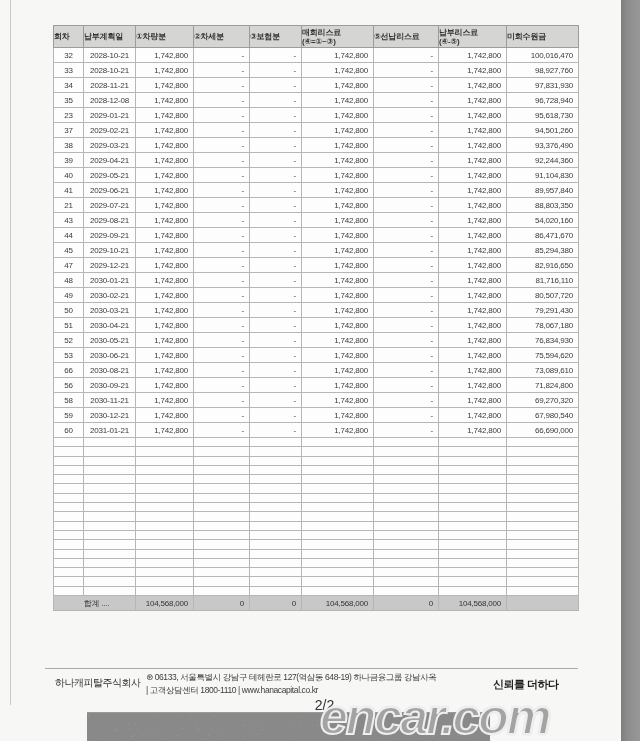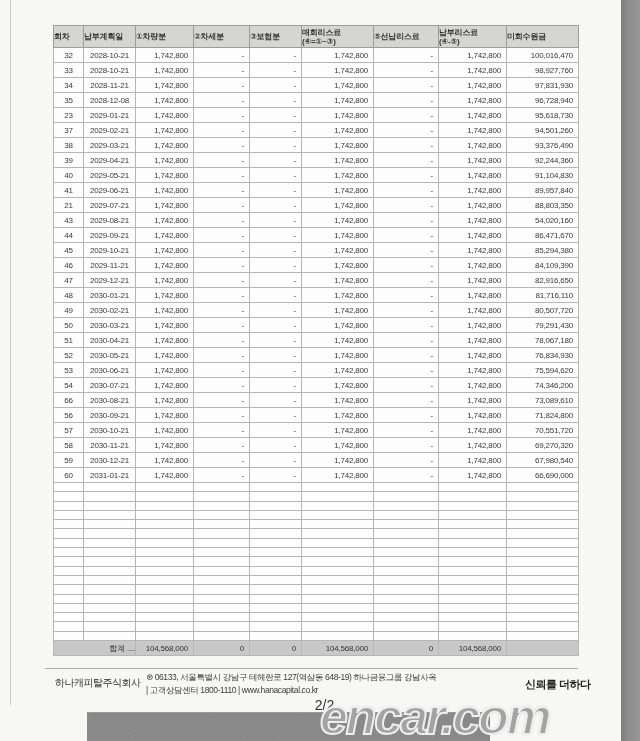--- a/index.html
+++ b/index.html
@@ -33,26 +33,26 @@
     vertical-align: middle;
   }
   .data-row td { height: 14px; border-bottom-color: #d2d2d2; }
   .empty-row td { height: 8.3px; border-bottom-color: #d8d8d8; }
   .total-row td {
     background: #c8c8c8; height: 14px; border-color: #9c9c9c;
     font-size: 8px; color: #333;
   }
   .c-num { text-align: right; padding-right: 5px !important; }
   .c-center { text-align: center; }
-  .c-label { text-align: right; padding-left: 4px !important; }
+  .c-label { text-align: center; padding-left: 4px !important; }
   
   .footer-rule { position: absolute; left: 45px; top: 668px; width: 533px; height: 1px; background: #ababab; }
   .company-name { position: absolute; left: 55px; top: 676px; font-size: 10px; font-weight: normal; color: #2c2c2c; letter-spacing: -0.5px; }
   .address-block { position: absolute; left: 146px; top: 671px; width: 345px; font-size: 8.5px; color: #3d3d3d; line-height: 13px; letter-spacing: -0.4px; }
-  .slogan { position: absolute; left: 493px; top: 677px; font-size: 11px; font-weight: bold; color: #1f1f1f; letter-spacing: -0.5px; z-index: 2; margin-left: 32px; }
+  .slogan { position: absolute; left: 493px; top: 677px; font-size: 11px; font-weight: bold; color: #1f1f1f; letter-spacing: -0.5px; z-index: 2; }
   .page-num { position: absolute; left: 58px; top: 697px; width: 533px; text-align: center; font-size: 14px; color: #333; }
   
   .noise-block {
     position: absolute; left: 87px; top: 712px; width: 403px; height: 29px;
     background: #c2c2c2; border-top: 1px solid #9a9a9a; z-index: 1;
   }
   .noise-block svg { display: block; }
   
   .watermark {
     position: absolute; left: 320px; top: 688px; z-index: 3;
@@ -266,31 +266,20 @@
             <td class="c-center">2029-10-21</td>
             <td class="c-num">1,742,800</td>
             <td class="c-num">-</td>
             <td class="c-num">-</td>
             <td class="c-num">1,742,800</td>
             <td class="c-num">-</td>
             <td class="c-num">1,742,800</td>
             <td class="c-num">85,294,380</td>
           </tr>
           <tr class="data-row">
-            <td class="c-center">46</td>
-            <td class="c-center">2029-11-21</td>
-            <td class="c-num">1,742,800</td>
-            <td class="c-num">-</td>
-            <td class="c-num">-</td>
-            <td class="c-num">1,742,800</td>
-            <td class="c-num">-</td>
-            <td class="c-num">1,742,800</td>
-            <td class="c-num">84,109,390</td>
-          </tr>
-          <tr class="data-row">
             <td class="c-center">47</td>
             <td class="c-center">2029-12-21</td>
             <td class="c-num">1,742,800</td>
             <td class="c-num">-</td>
             <td class="c-num">-</td>
             <td class="c-num">1,742,800</td>
             <td class="c-num">-</td>
             <td class="c-num">1,742,800</td>
             <td class="c-num">82,916,650</td>
           </tr>
@@ -354,62 +343,40 @@
             <td class="c-center">2030-06-21</td>
             <td class="c-num">1,742,800</td>
             <td class="c-num">-</td>
             <td class="c-num">-</td>
             <td class="c-num">1,742,800</td>
             <td class="c-num">-</td>
             <td class="c-num">1,742,800</td>
             <td class="c-num">75,594,620</td>
           </tr>
           <tr class="data-row">
-            <td class="c-center">54</td>
-            <td class="c-center">2030-07-21</td>
-            <td class="c-num">1,742,800</td>
-            <td class="c-num">-</td>
-            <td class="c-num">-</td>
-            <td class="c-num">1,742,800</td>
-            <td class="c-num">-</td>
-            <td class="c-num">1,742,800</td>
-            <td class="c-num">74,346,200</td>
-          </tr>
-          <tr class="data-row">
             <td class="c-center">66</td>
             <td class="c-center">2030-08-21</td>
             <td class="c-num">1,742,800</td>
             <td class="c-num">-</td>
             <td class="c-num">-</td>
             <td class="c-num">1,742,800</td>
             <td class="c-num">-</td>
             <td class="c-num">1,742,800</td>
             <td class="c-num">73,089,610</td>
           </tr>
           <tr class="data-row">
             <td class="c-center">56</td>
             <td class="c-center">2030-09-21</td>
             <td class="c-num">1,742,800</td>
             <td class="c-num">-</td>
             <td class="c-num">-</td>
             <td class="c-num">1,742,800</td>
             <td class="c-num">-</td>
             <td class="c-num">1,742,800</td>
             <td class="c-num">71,824,800</td>
-          </tr>
-          <tr class="data-row">
-            <td class="c-center">57</td>
-            <td class="c-center">2030-10-21</td>
-            <td class="c-num">1,742,800</td>
-            <td class="c-num">-</td>
-            <td class="c-num">-</td>
-            <td class="c-num">1,742,800</td>
-            <td class="c-num">-</td>
-            <td class="c-num">1,742,800</td>
-            <td class="c-num">70,551,720</td>
           </tr>
           <tr class="data-row">
             <td class="c-center">58</td>
             <td class="c-center">2030-11-21</td>
             <td class="c-num">1,742,800</td>
             <td class="c-num">-</td>
             <td class="c-num">-</td>
             <td class="c-num">1,742,800</td>
             <td class="c-num">-</td>
             <td class="c-num">1,742,800</td>

